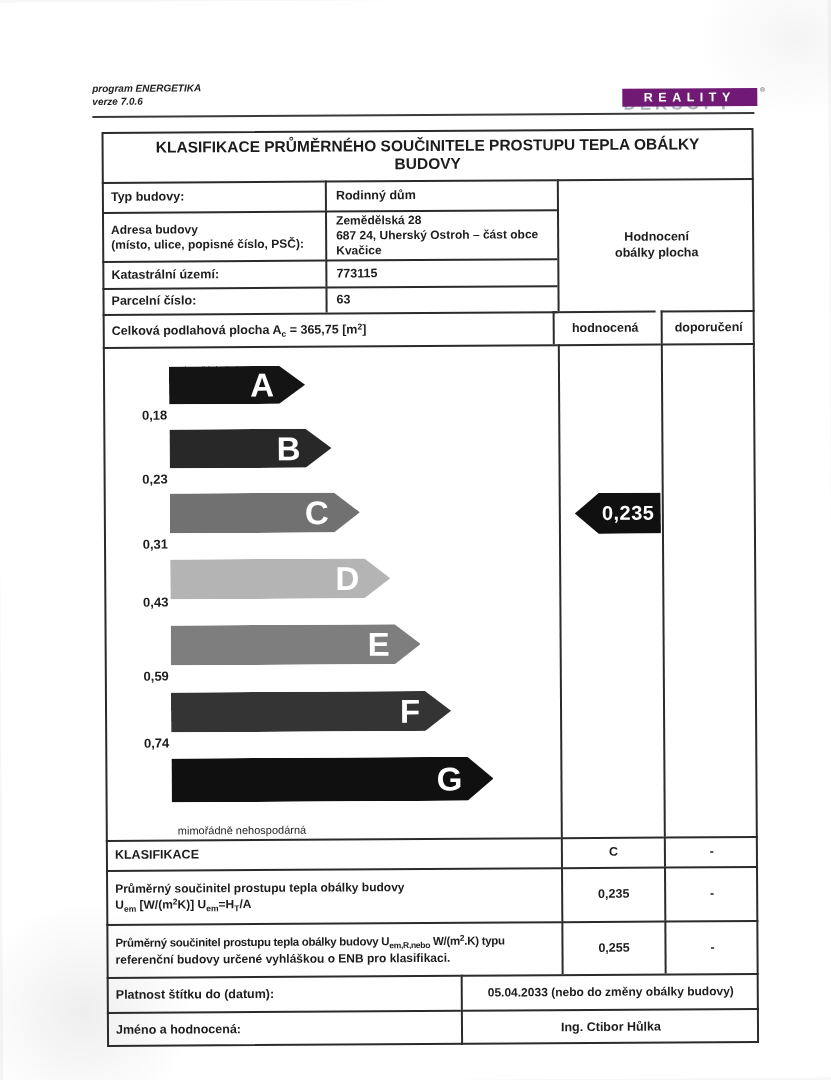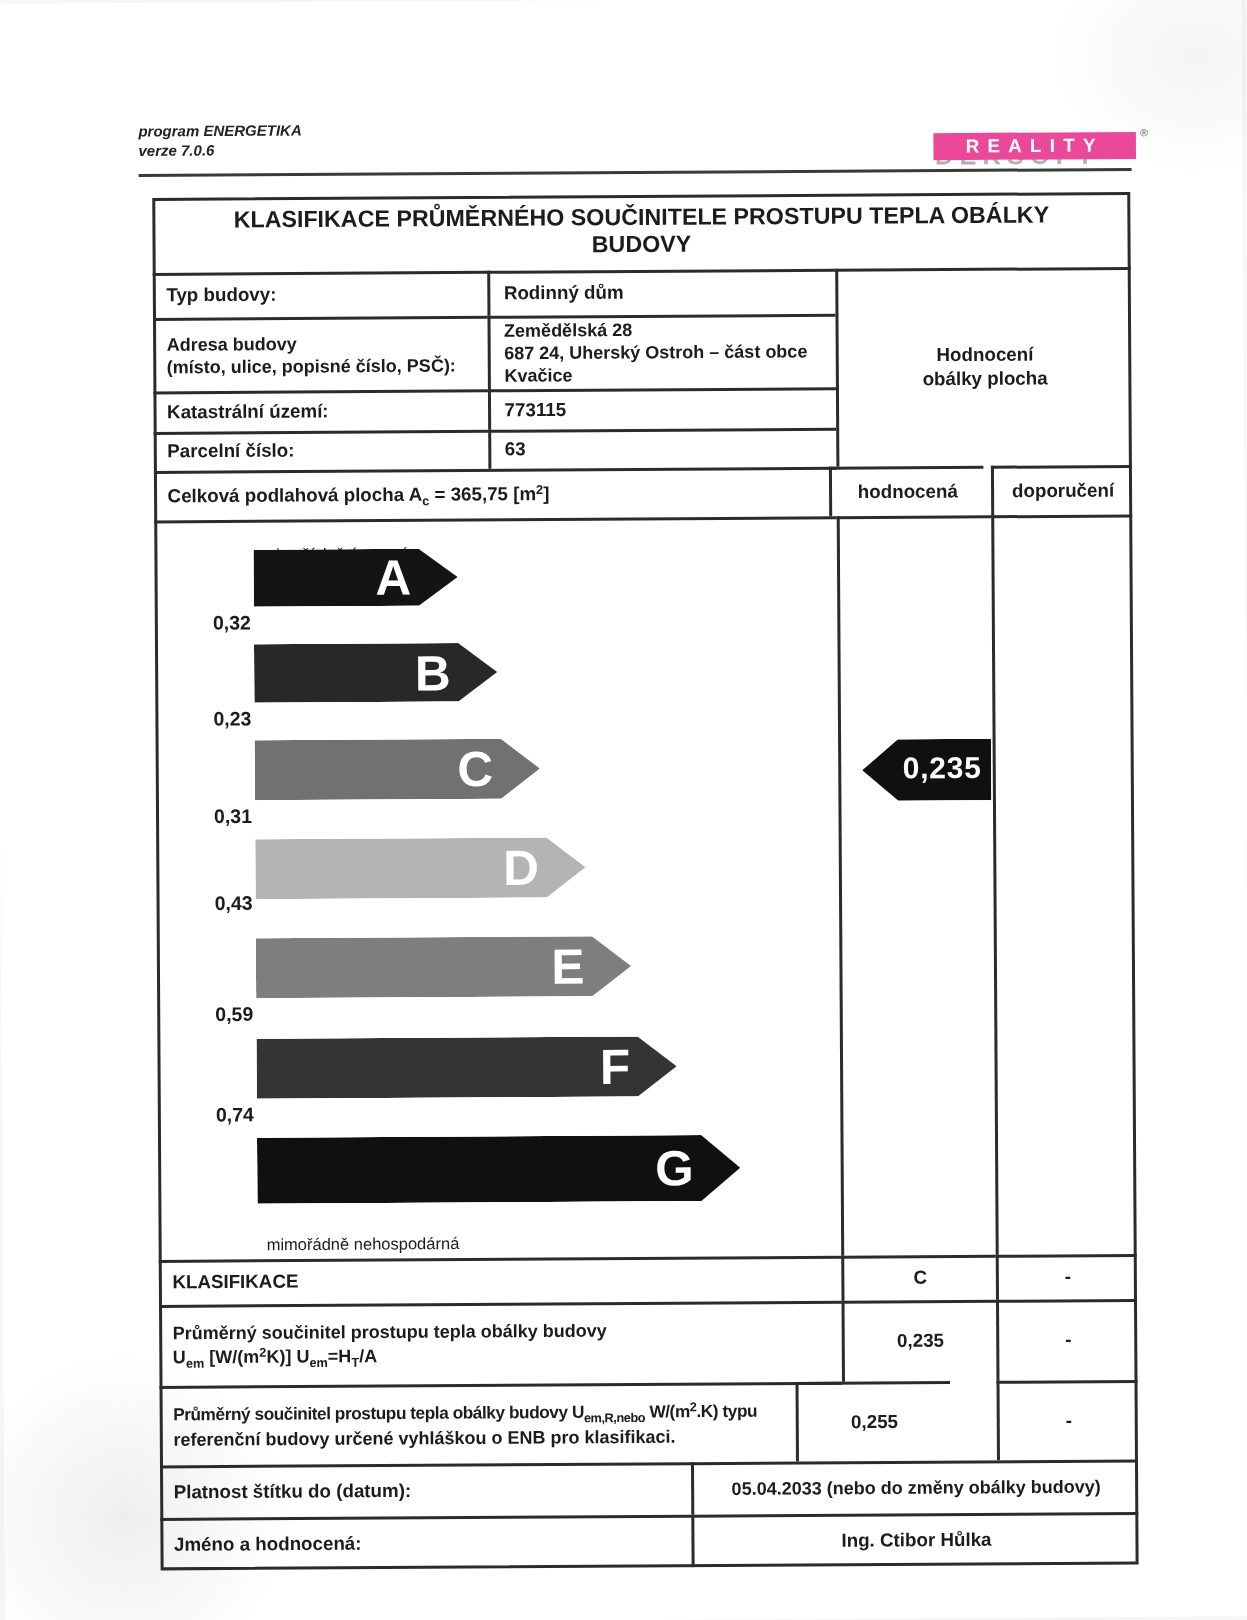--- a/index.html
+++ b/index.html
@@ -104,21 +104,21 @@
   <div class="smudge"></div>
   <div class="smudge2"></div>
 
   <div class="program-info">
     <div>program ENERGETIKA</div>
     <div>verze 7.0.6</div>
   </div>
 
   <div class="logo">
     <div class="logo-watermark">DEKSOFT</div>
-    <div class="logo-band" style="background: #ec4899;">REALITY</div>
+    <div class="logo-band" style="background: #701a75;">REALITY</div>
     <div class="logo-reg">®</div>
   </div>
   <div class="header-rule"></div>
 
   <div class="outer"></div>
 
   <div class="title-box">KLASIFIKACE PRŮMĚRNÉHO SOUČINITELE PROSTUPU TEPLA OBÁLKY BUDOVY</div>
 
   <div class="cell bt pad" style="left:104px;top:180px;width:223px;height:30px;">
     <span>Typ budovy:</span>
@@ -192,21 +192,21 @@
       </div>
       <div class="arrow" style="top: 279px; height: 40px; width: 250px; background: rgb(126, 126, 126);">
         <span class="arrow-letter">E</span>
       </div>
       <div class="arrow" style="top: 346px; height: 40px; width: 280px; background: rgb(52, 52, 52);">
         <span class="arrow-letter">F</span>
       </div>
       <div class="arrow" style="top: 412px; height: 44px; width: 322px; background: rgb(16, 16, 16);">
         <span class="arrow-letter">G</span>
       </div>
-      <div class="bound-label" style="top: 61px;">0,32</div>
+      <div class="bound-label" style="top: 61px;">0,18</div>
       <div class="bound-label" style="top: 125px;">0,23</div>
       <div class="bound-label" style="top: 190px;">0,31</div>
       <div class="bound-label" style="top: 248px;">0,43</div>
       <div class="bound-label" style="top: 322px;">0,59</div>
       <div class="bound-label" style="top: 389px;">0,74</div>
     </div>
   <div class="cell bt bl" style="left:559px;top:345px;width:103px;height:493px;">
     <div class="marker">0,235</div>
   </div>
   <div class="cell bt bl" style="left:662px;top:345px;width:94px;height:493px;"></div>
@@ -237,21 +237,21 @@
   </div>
 
   <div class="cell bt pad" style="left:104px;top:922px;width:455px;height:53px;">
     <span class="col-block small-label">
       <span class="tight" style="display:block">
         <span>Průměrný součinitel prostupu tepla obálky budovy U</span><sub>em,R,nebo</sub><span> W/(m</span><sup>2</sup><span>.K) typu</span>
       </span>
       <span style="display:block">referenční budovy určené vyhláškou o ENB pro klasifikaci.</span>
     </span>
   </div>
-  <div class="cell bt bl center" style="left:528px;top:922px;width:103px;height:53px;">
+  <div class="cell bt bl center" style="left:559px;top:922px;width:103px;height:53px;">
     <span>0,255</span>
   </div>
   <div class="cell bt bl center" style="left:662px;top:922px;width:94px;height:53px;">
     <span>-</span>
   </div>
 
   <div class="cell bt pad" style="left:104px;top:975px;width:354px;height:35px;">
     <span>Platnost štítku do (datum):</span>
   </div>
   <div class="cell bt bl center" style="left:458px;top:975px;width:298px;height:35px;">

